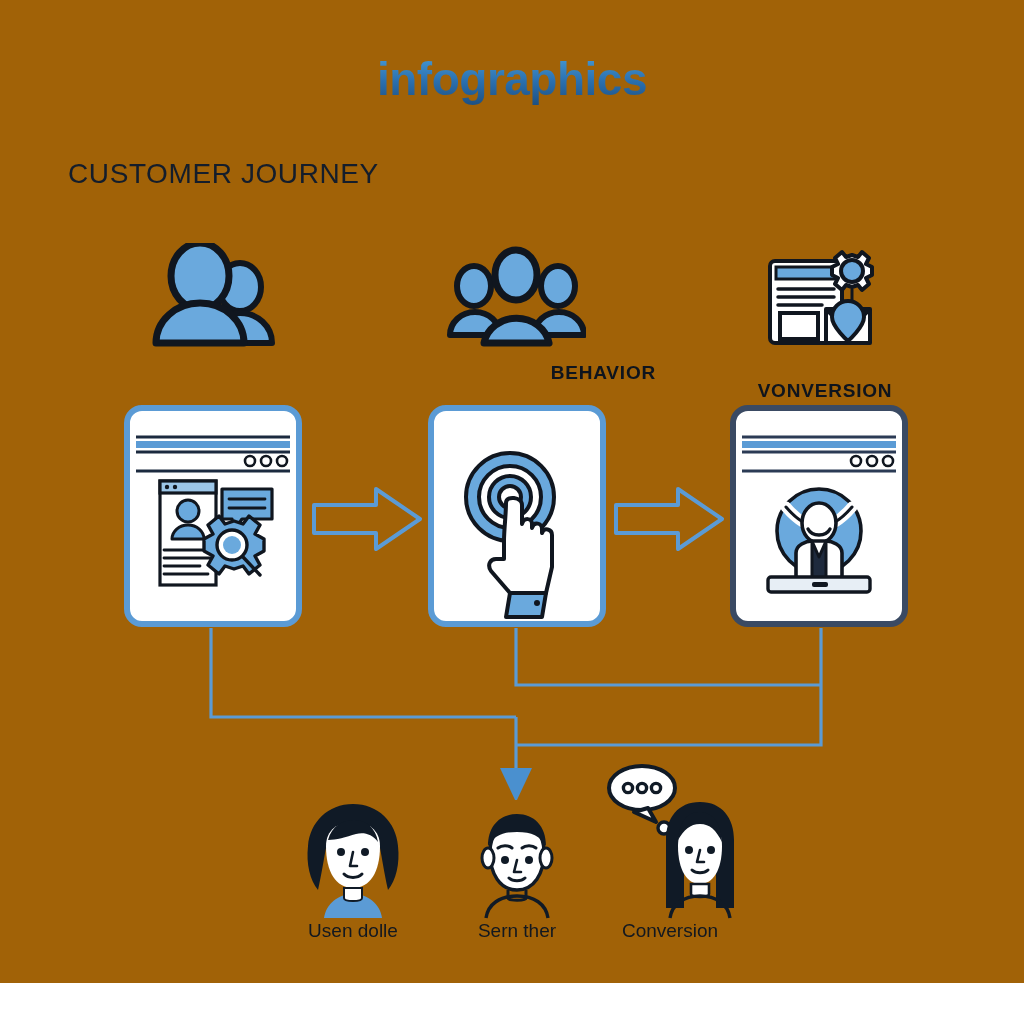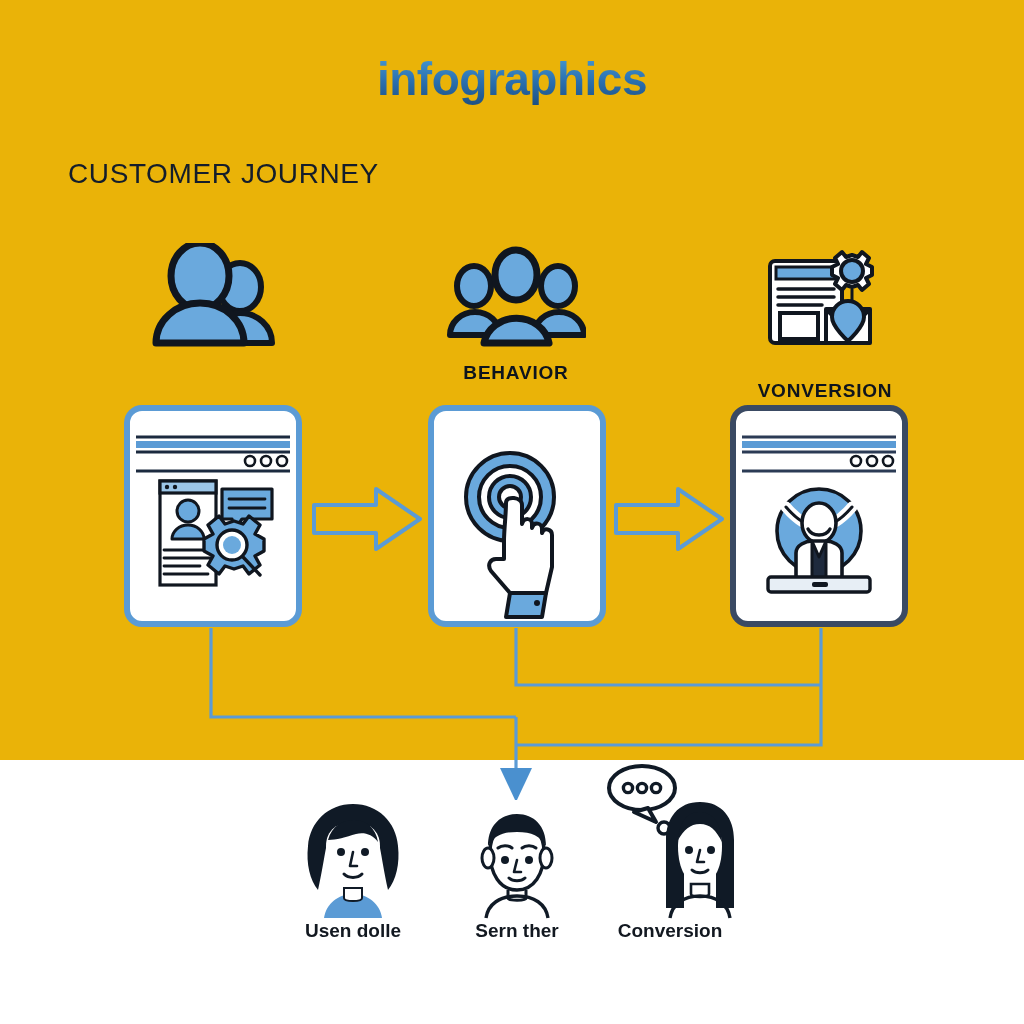--- a/index.html
+++ b/index.html
@@ -12,22 +12,22 @@
     height: 1024px;
     position: relative;
     font-family: "Liberation Sans", sans-serif;
     overflow: hidden;
   }
 
   #stage {
     position: absolute;
     left: 0; top: 0;
     width: 1024px;
-    height: 760px;
-    background: #eab308;
+    height: 983px;
+    background: #a16207;
   }
 
   
   .brand-title {
     position: absolute;
     left: 0;
     top: 52px;
     width: 1024px;
     text-align: center;
     font-size: 46px;
@@ -56,21 +56,21 @@
     top: 362px;
     width: 280px;
     text-align: center;
     font-size: 19px;
     font-weight: bold;
     letter-spacing: 0.8px;
     color: #0e141d;
     font-family: "Liberation Sans", sans-serif;
   }
   .stage-label.s0 { left: 78px; }
-  .stage-label.s1 { left: 376px; }
+  .stage-label.s1 { left: 376px; text-align: right; }
   .stage-label.s2 { left: 685px; margin-top: 18px; }
 
   
   .top-icon {
     position: absolute;
     top: 243px;
     width: 140px;
     height: 105px;
   }
   .top-icon.i0 { left: 148px; }
@@ -123,21 +123,20 @@
   .avatar.p2 { left: 604px; top: 760px; width: 160px; height: 160px; }
 
   .person-label {
     position: absolute;
     top: 920px;
     width: 200px;
     text-align: center;
     font-size: 19px;
     color: #121820;
     font-family: "Liberation Sans", sans-serif;
-    font-weight: bold;
   }
   .person-label.l0 { left: 253px; }
   .person-label.l1 { left: 417px; }
   .person-label.l2 { left: 570px; }
 </style>
 </head>
 <body>
 
 <div id="stage">
 

